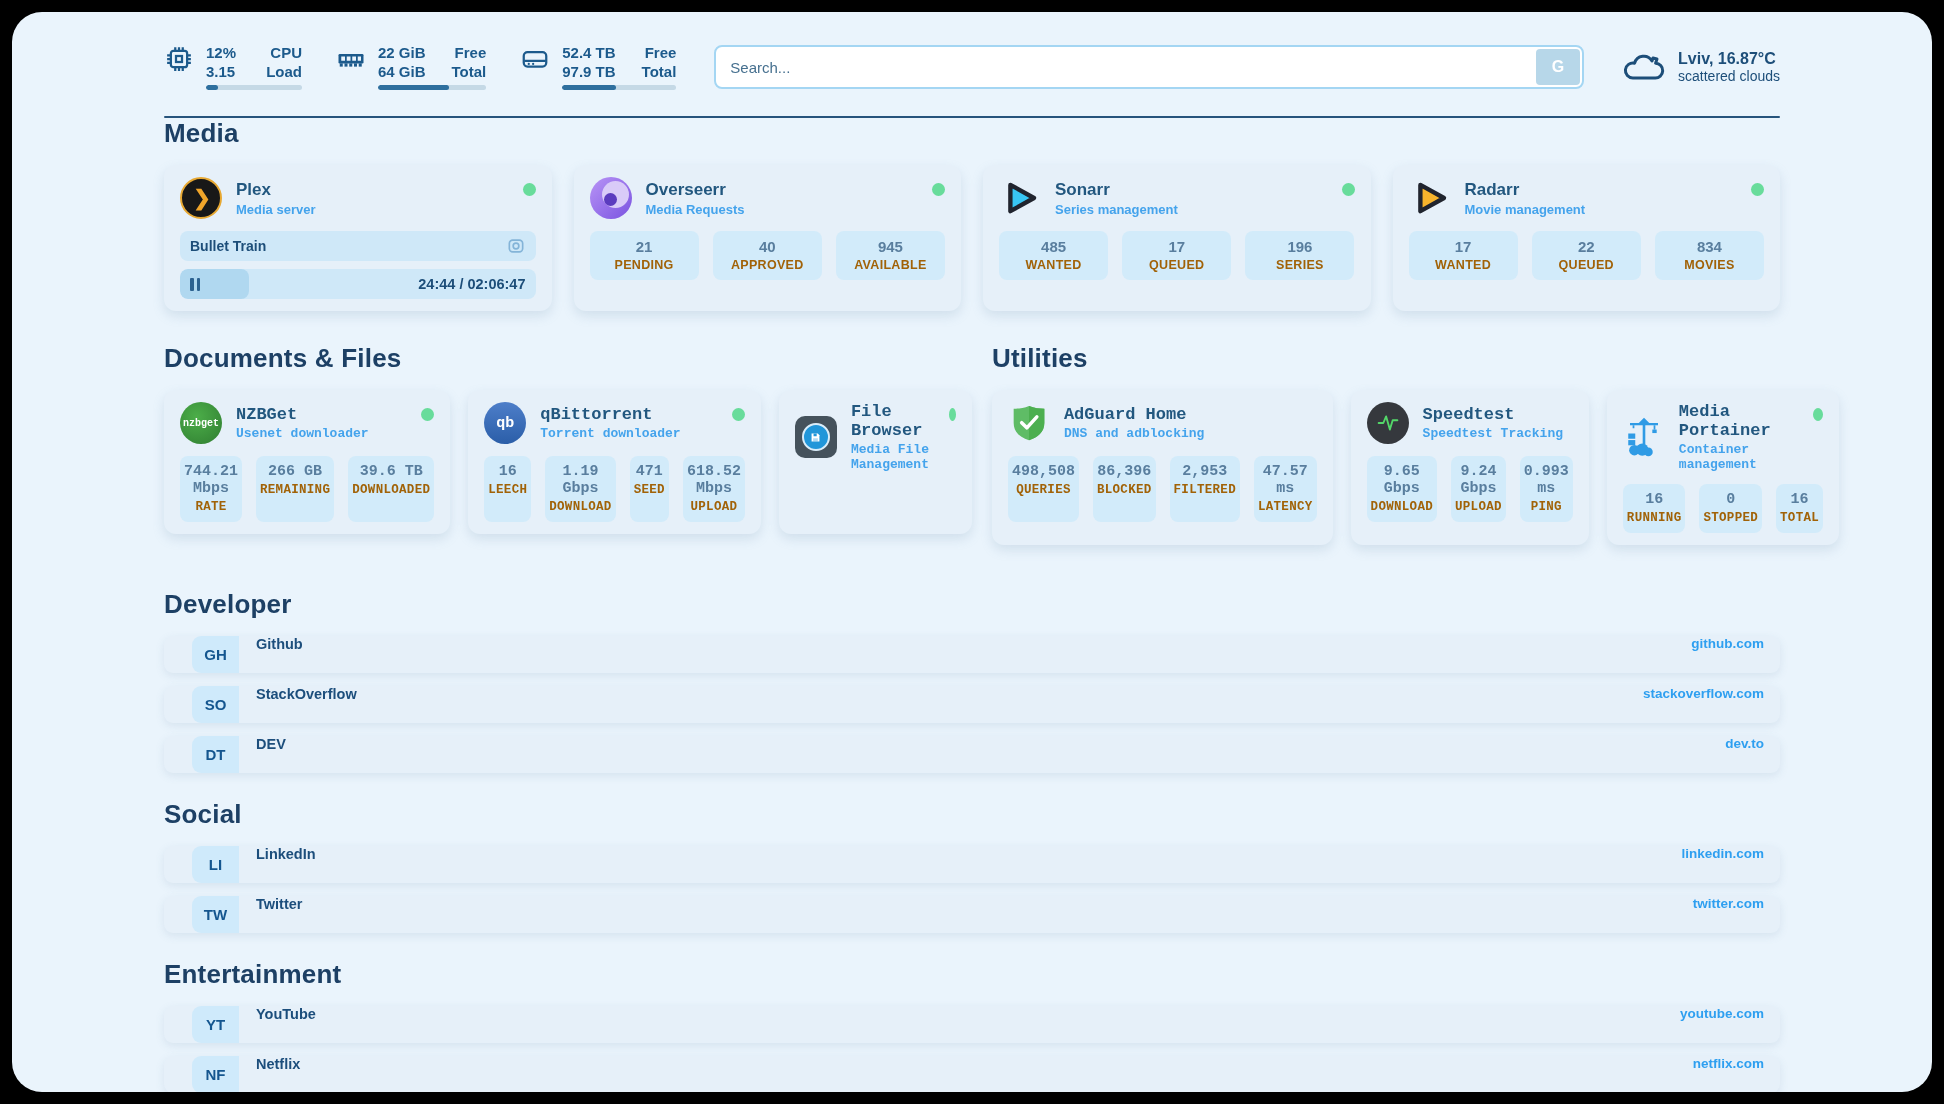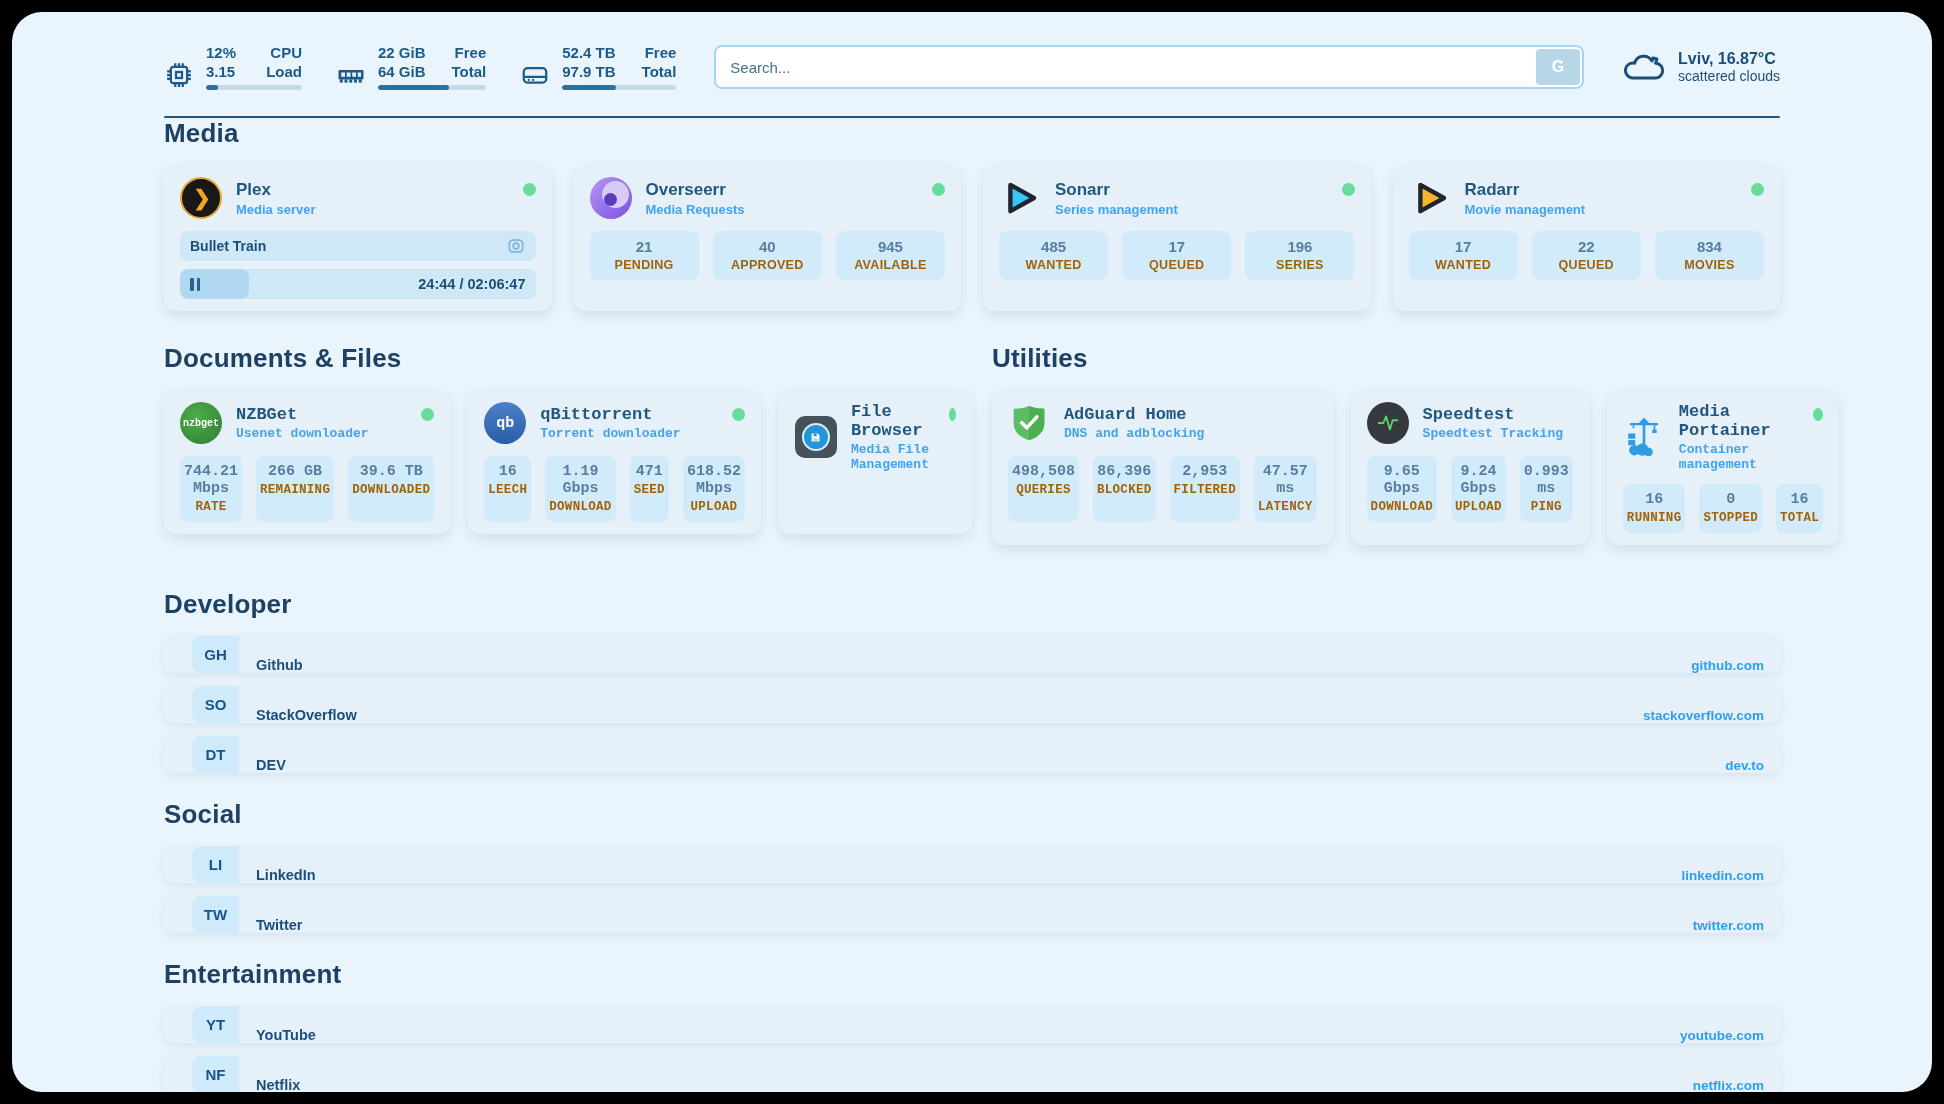--- a/index.html
+++ b/index.html
@@ -3,21 +3,21 @@
 <meta charset="utf-8">
 <style>
   html,body{margin:0;padding:0;background:#000;}
   body{width:1944px;height:1104px;position:relative;font-family:"Liberation Sans",sans-serif;}
   .page{position:absolute;inset:12px;background:#eaf4fc;border-radius:30px;overflow:hidden;}
   .container{width:1616px;margin:0 auto;padding-top:26px;}
 
   
   .header{display:flex;align-items:center;gap:38px;height:58px;}
   .sys-stats{display:flex;gap:34px;align-items:center;}
-  .sysstat{display:flex;align-items:flex-end;gap:12px;}
+  .sysstat{display:flex;align-items:flex-start;gap:12px;}
   .sysstat .icon{width:30px;height:30px;flex:0 0 auto;color:#1c5a8c;}
   .sysstat-body{display:flex;flex-direction:column;gap:4px;}
   .sysstat-text{display:flex;justify-content:space-between;gap:26px;min-width:96px;
     font-size:15px;font-weight:600;color:#1c5a8c;line-height:1.25;}
   .sysstat-col{display:flex;flex-direction:column;}
   .sysstat-col.right{align-items:flex-end;}
   .bar{height:5px;border-radius:3px;background:#c5d9e6;overflow:hidden;}
   .bar-fill{height:100%;background:#2e6f9e;border-radius:3px;}
 
   .search-wrap{flex:1;height:40px;background:#fff;border:2px solid #a4d6f3;border-radius:8px;
@@ -81,21 +81,21 @@
   .qb-circle{width:42px;height:42px;background:linear-gradient(180deg,#4d7ec9,#2b5ea8);}
   .qb-text{color:#fff;font-size:15px;font-weight:700;}
   .speedtest-circle{width:42px;height:42px;background:#35383d;}
   .fb-square{width:42px;height:42px;border-radius:10px;background:#45525c;display:flex;align-items:center;justify-content:center;}
   .fb-inner{width:28px;height:28px;border-radius:50%;background:#2196d9;border:2.5px solid #d9edfa;
     box-sizing:border-box;display:flex;align-items:center;justify-content:center;}
 
   
   .links-grid{display:grid;grid-template-columns:repeat(1,1fr);gap:26px;margin-top:44px;}
   .link-list{display:flex;flex-direction:column;gap:13px;margin-top:16px;}
-  .link-row{height:37px;background:#e6f0f9;border-radius:9px;display:flex;align-items:flex-end;
+  .link-row{height:37px;background:#e6f0f9;border-radius:9px;display:flex;align-items:flex-start;
     box-shadow:0 3px 8px rgba(110,145,175,.16);cursor:pointer;padding-left:28px;}
   .badge{width:47px;height:100%;background:#cfeafb;border-radius:9px 0 0 9px;display:flex;
     align-items:center;justify-content:center;font-size:15px;font-weight:700;color:#14568f;}
   .link-name{margin-left:17px;font-size:14.5px;font-weight:600;color:#1c4e7c;}
   .link-url{margin-left:auto;margin-right:16px;font-size:13.5px;font-weight:600;color:#2e9ff0;}
 
   svg{display:block;}
 </style>
 </head>
 <body>

